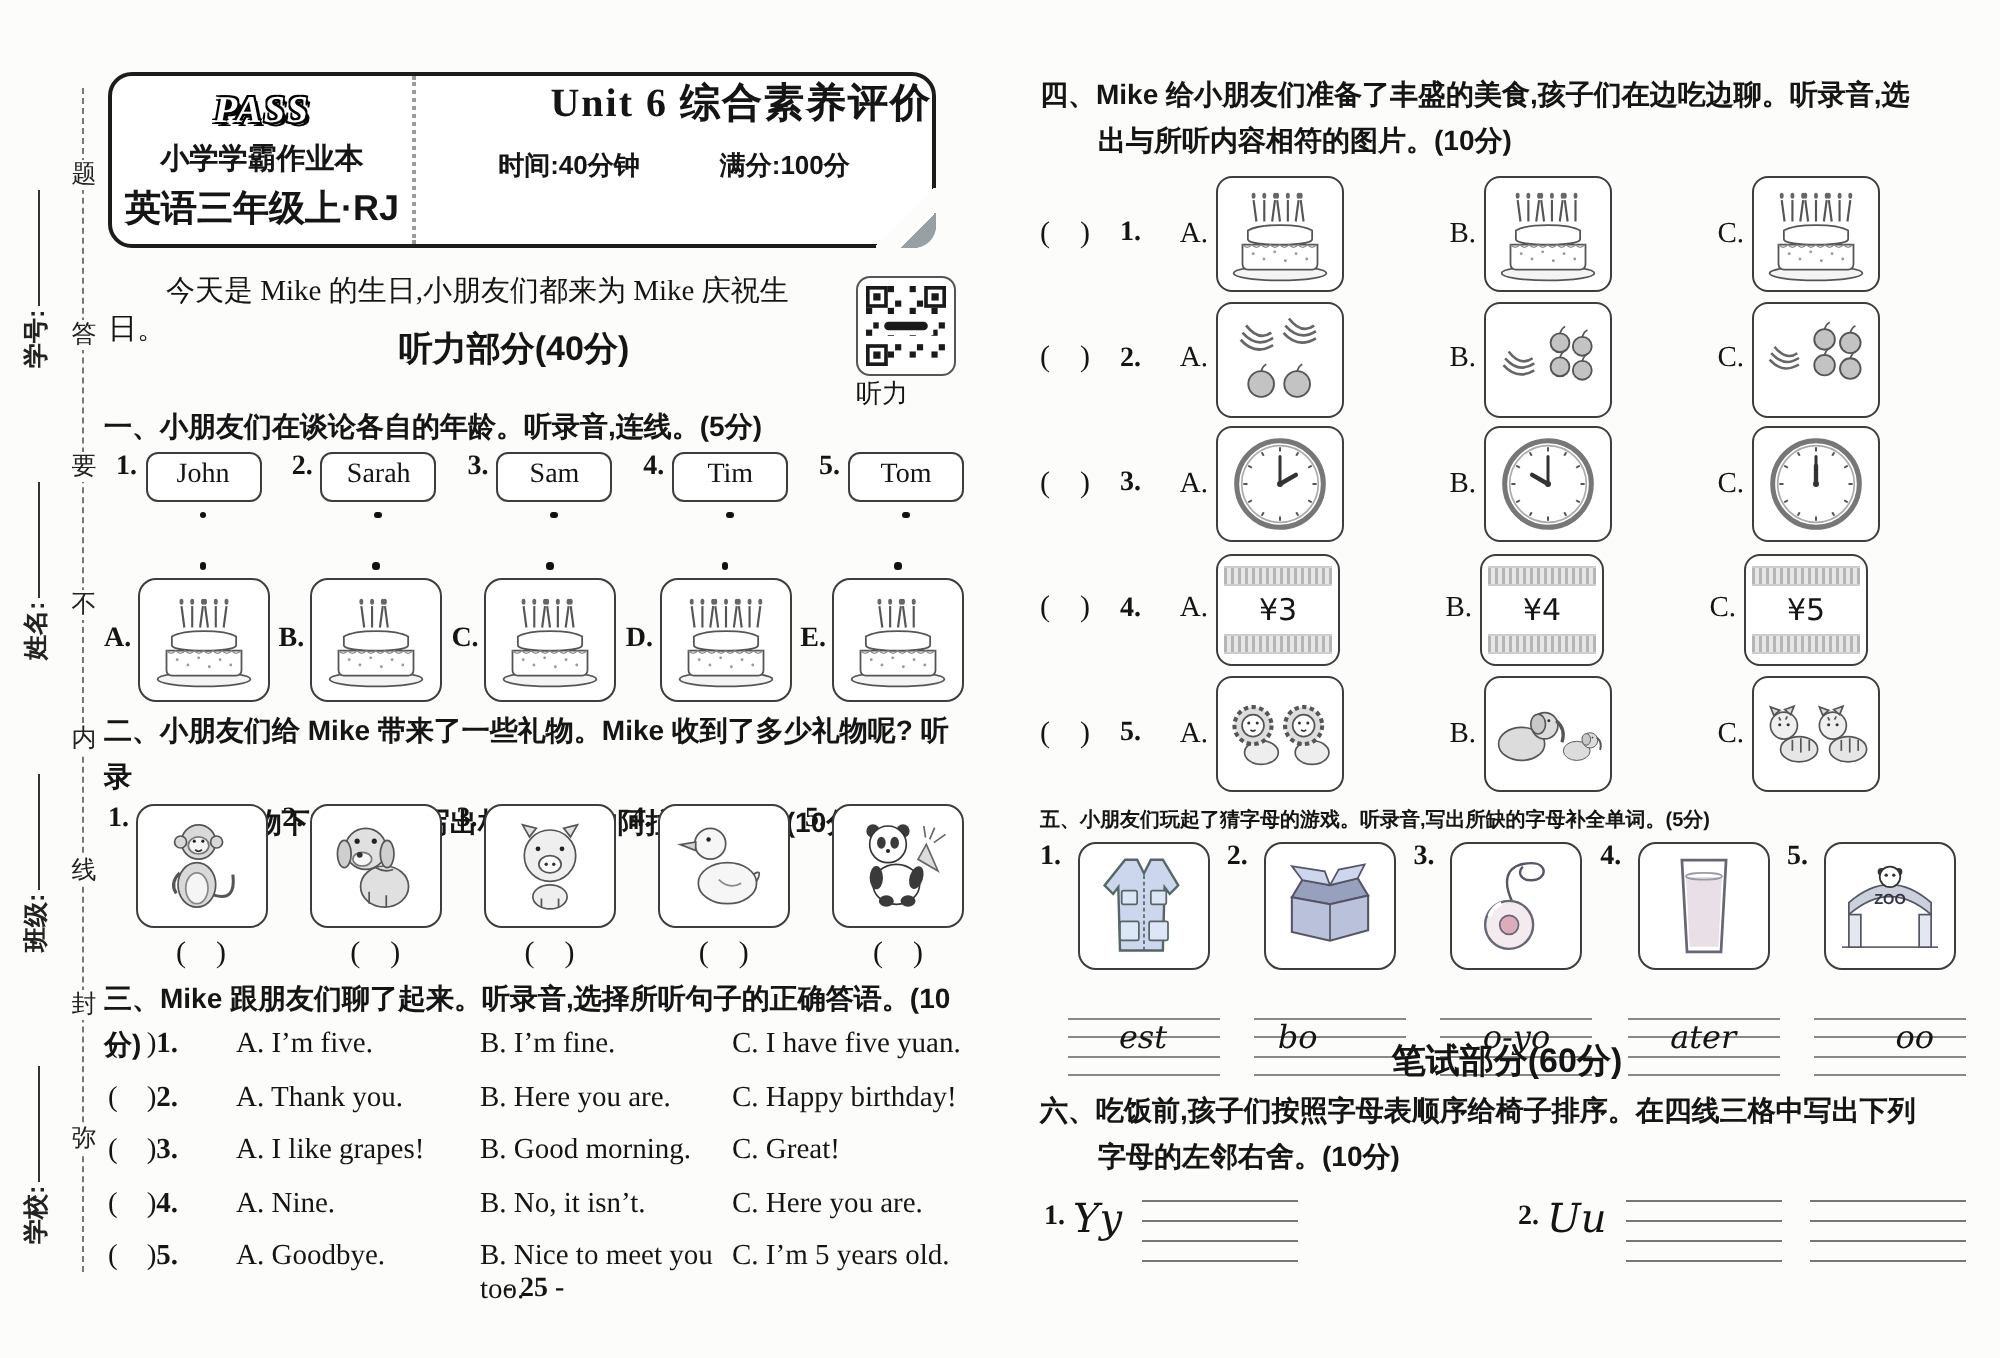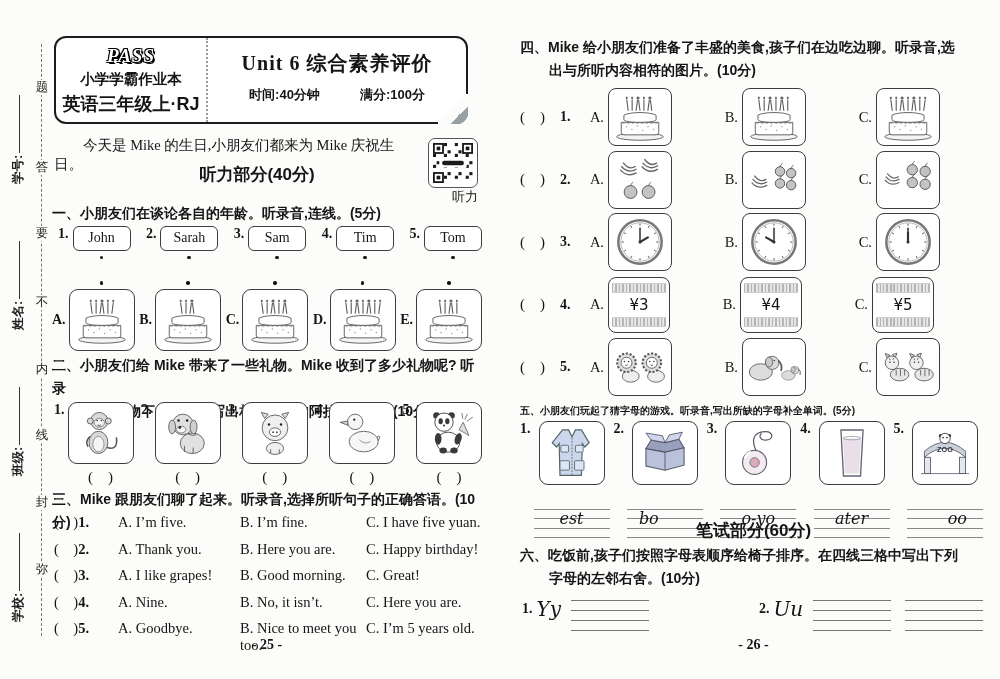--- a/index.html
+++ b/index.html
@@ -25,33 +25,33 @@
 
   
   .hdr{position:absolute;left:2px;top:36px;width:410px;height:84px;border:2px solid #1c1c1c;
     border-radius:12px;display:flex;background:#fff}
   .hdr-left{width:146px;border-right:2px dotted #9a9a9a;display:flex;flex-direction:column;
     align-items:center;justify-content:center;gap:3px;padding:20px 2px}
   .logo{font:italic 900 19px "Liberation Serif",serif;letter-spacing:1px;color:#fff;
     text-shadow:-1px -1px 0 #000,1px -1px 0 #000,-1px 1px 0 #000,1px 1px 0 #000,2px 2px 0 #000}
   .series{font-size:14.5px;font-weight:800}
   .edition{font-size:18px;font-weight:700}
-  .hdr-right{flex:1;text-align:center;padding-top:12px}
+  .hdr-right{flex:1;text-align:right;padding-top:0}
   .unit-title{font-size:20px;font-weight:800;font-family:"Liberation Serif",serif;letter-spacing:1px}
   .hdr-meta{margin-top:9px;display:flex;justify-content:center;gap:40px;font-size:13px;font-weight:700}
   .fold{position:absolute;right:-2px;bottom:-2px;width:30px;height:30px;border-bottom-right-radius:11px;
     background:linear-gradient(to top left,#98a0a6 0 30%,#fcfcfa 30% 52%,rgba(0,0,0,0) 52%)}
 
   .intro{position:absolute;top:136px;left:2px;width:362px;font-size:14.5px;
     font-family:"Liberation Serif",serif;text-indent:2em}
   .listen-hdr{position:absolute;top:163px;left:0;width:410px;text-align:center;
     font-size:17px;font-weight:800}
   .qr-box{position:absolute;right:4px;top:138px;width:48px;height:48px;border:1.5px solid #555;
     border-radius:7px;display:flex;align-items:center;justify-content:center;background:#fff}
-  .qr-label{position:absolute;right:4px;top:188px;width:50px;text-align:right;font-size:13px;
+  .qr-label{position:absolute;right:4px;top:188px;width:50px;text-align:left;font-size:13px;
     font-family:"Liberation Serif",serif}
 
   .sec-title{position:absolute;left:0;width:100%;font-size:14px;font-weight:700;line-height:23px}
   .indent2{padding-left:29px}
 
   
   .names-row{position:absolute;top:226px;left:6px;right:0;display:flex;justify-content:space-between}
   .name-item{display:flex;gap:4px}
   .qnum{font:800 14px "Liberation Serif",serif}
   .name-box{width:56px;height:23px;border:1.5px solid #3d3d3d;border-radius:6px;text-align:center;
@@ -1061,15 +1061,14 @@
           <i></i>
         </div>
       <div class="wgrid" style="margin-left:14px">
           <i></i>
           <i></i>
           <i></i>
           <i></i>
         </div>
     </div>
 
-    <div class="pgnum">- 26 -</div>
   </div>
 </div>
 
 </body></html>

